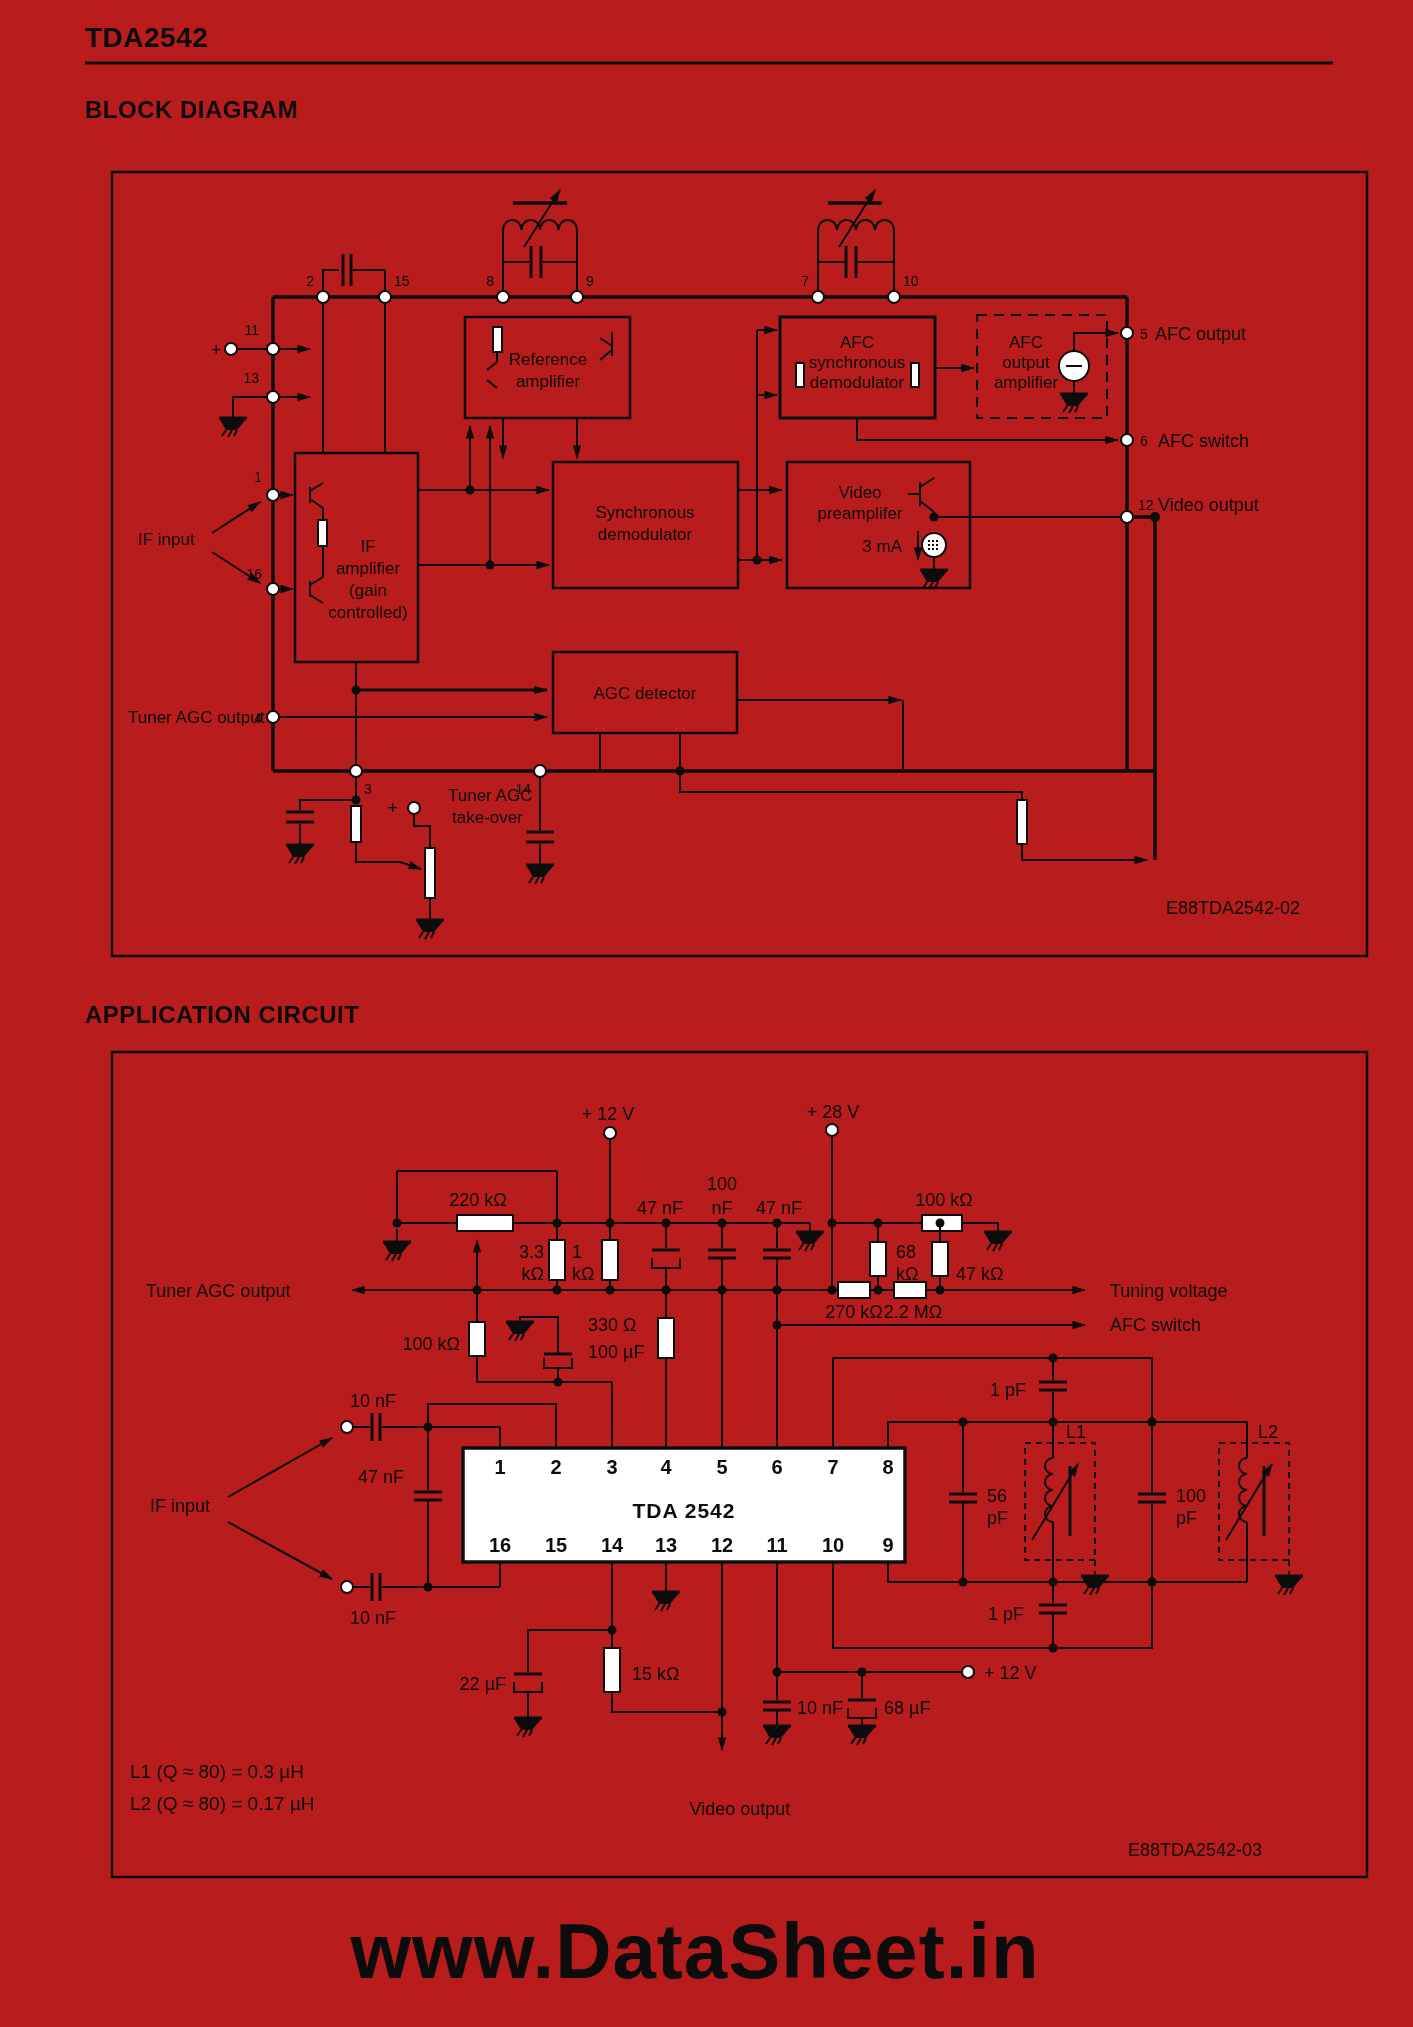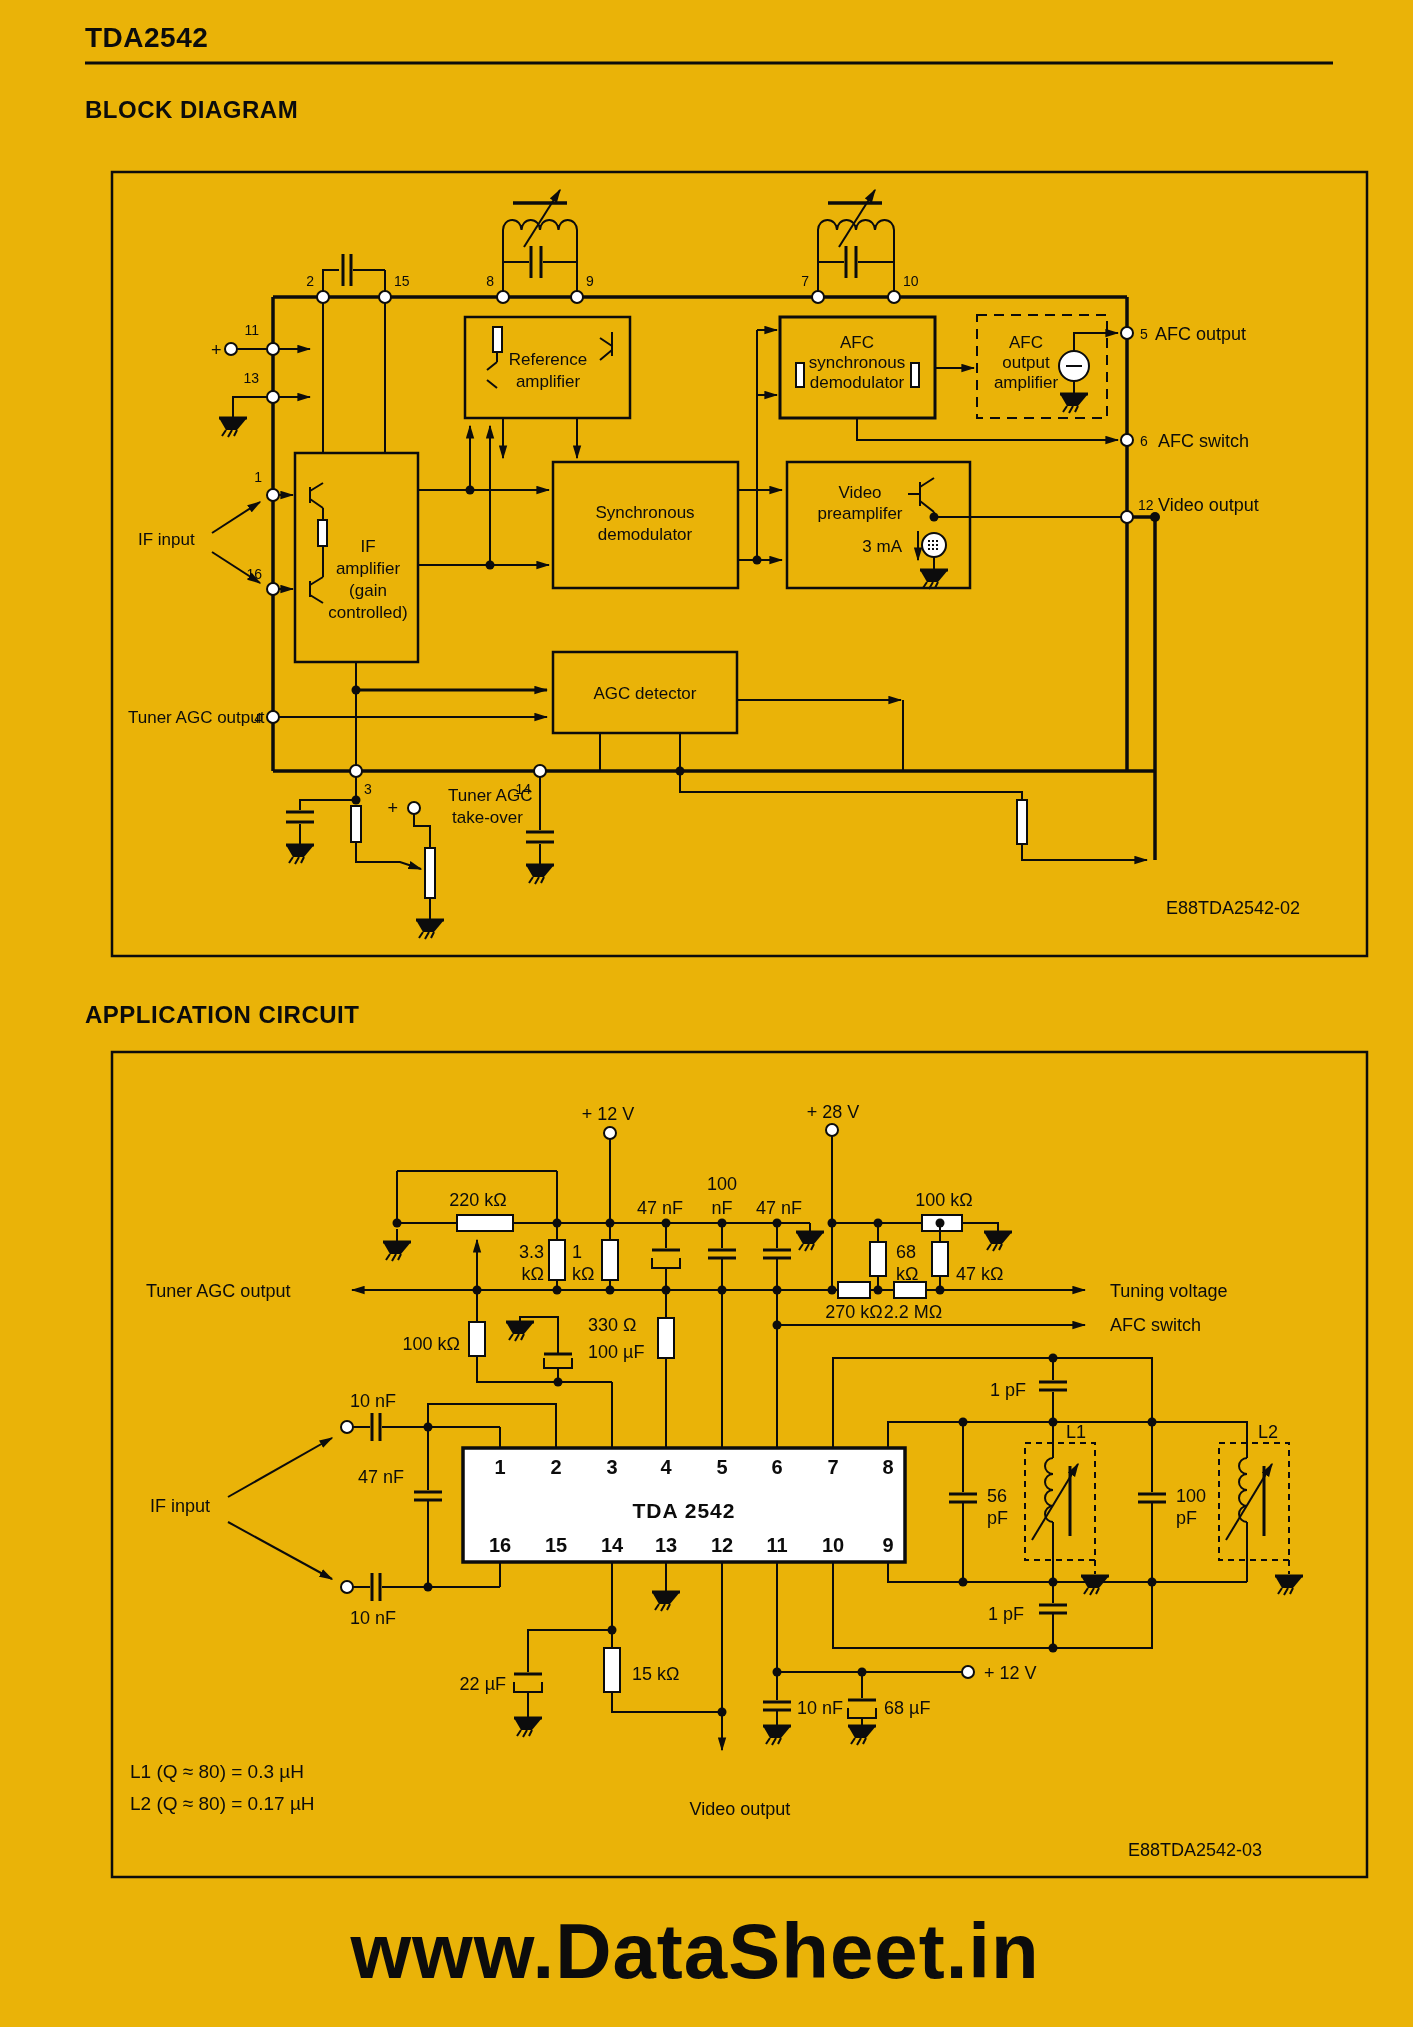--- a/index.html
+++ b/index.html
@@ -1,16 +1,16 @@
 <!DOCTYPE html>
 <html><head>
 <meta charset="utf-8">
 <style>
   html,body{margin:0;padding:0;background:#e8e8e8;}
-  #page{position:relative;width:1413px;height:2027px;background:#eab308;margin:0 auto;
+  #page{position:relative;width:1413px;height:2027px;background:#b91c1c;margin:0 auto;
         font-family:"Liberation Sans",sans-serif;}
   svg text{fill:#0c0c0c;}
   .h1{font:bold 28px "Liberation Sans",sans-serif;letter-spacing:.5px;}
   .h2{font:bold 24px "Liberation Sans",sans-serif;letter-spacing:.5px;}
   .lbl{font:18px "Liberation Sans",sans-serif;}
   .lbs{font:17px "Liberation Sans",sans-serif;}
   .pin{font:14px "Liberation Sans",sans-serif;}
   .icpin{font:bold 20px "Liberation Sans",sans-serif;}
   .icname{font:bold 21px "Liberation Sans",sans-serif;letter-spacing:1px;}
   .code{font:18px "Liberation Sans",sans-serif;}

